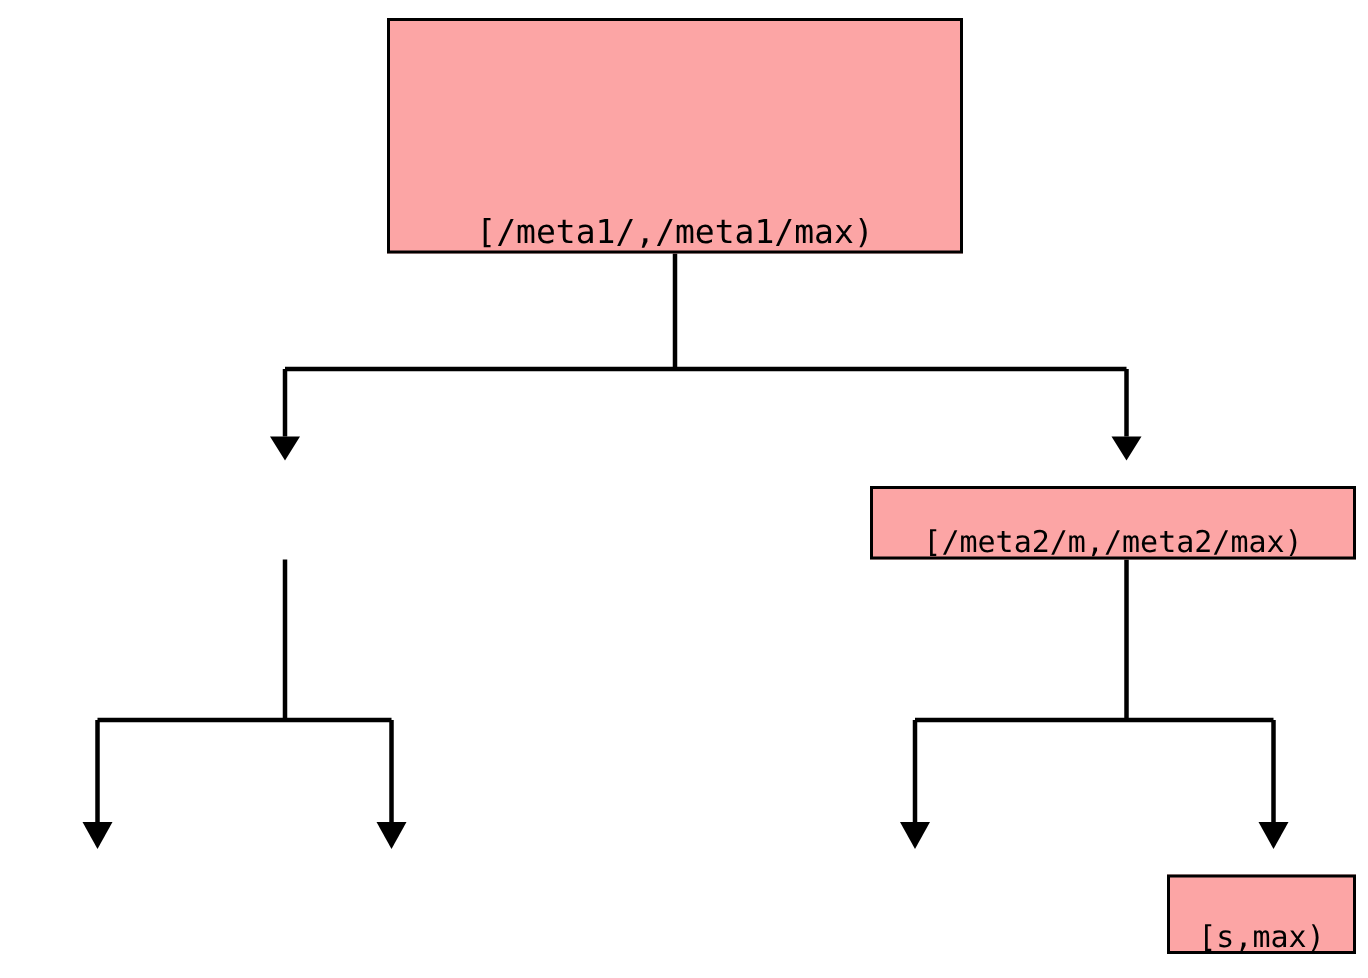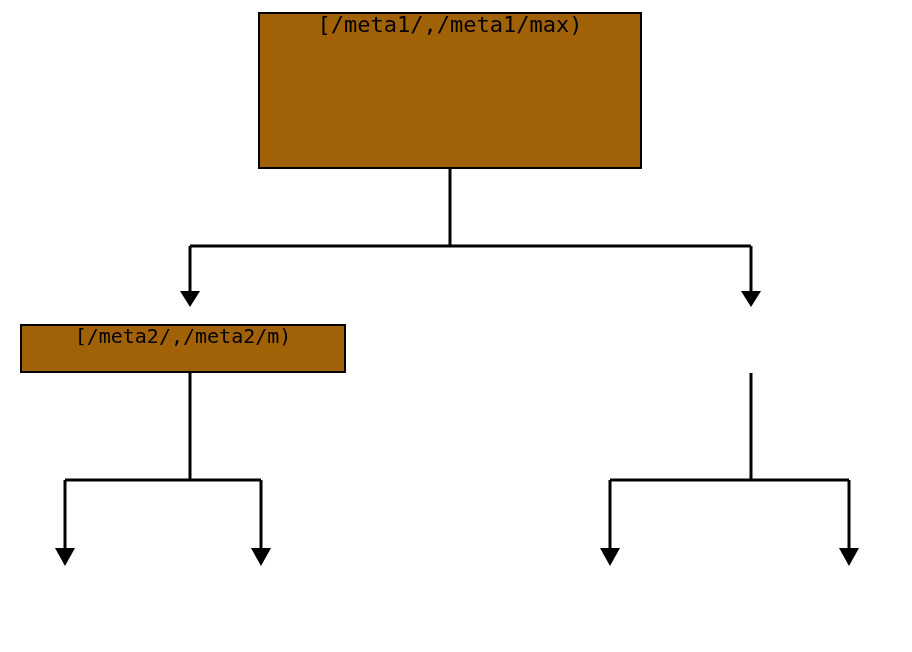--- a/index.html
+++ b/index.html
@@ -23,23 +23,23 @@
     left: 0;
     top: 0;
     width: 912px;
     height: 652px;
     pointer-events: none;
   }
   .node {
     position: absolute;
     box-sizing: border-box;
     border: 2px solid #000000;
-    background: #a16207;
+    background: #fca5a5;
     display: flex;
-    align-items: flex-start;
+    align-items: flex-end;
     justify-content: center;
     color: #000000;
     white-space: pre;
     line-height: 1;
   }
   .node-label {
     display: block;
     white-space: pre;
   }
   .node-root      { left: 258px; top: 12px;  width: 384px; height: 157px; }
@@ -87,22 +87,25 @@
       <path d="M 849 480 L 849 548" stroke="#000000" stroke-width="3" fill="none"></path>
       <polygon points="600,548 620,548 610,566" fill="#000000"></polygon>
       <polygon points="839,548 859,548 849,566" fill="#000000"></polygon>
     </g>
   </svg>
 
   <div class="node node-root">
     <span class="node-label">[/meta1/,/meta1/max)</span>
   </div>
 
-  <div class="node node-mid-left">
-    <span class="node-label">[/meta2/,/meta2/m)</span>
+
+  <div class="node node-mid-right">
+    <span class="node-label">[/meta2/m,/meta2/max)</span>
   </div>
 
 
 
 
-
+  <div class="node node-leaf node-leaf-s-max">
+    <span class="node-label">[s,max)</span>
+  </div>
 
 </div>
 
 </body></html>

